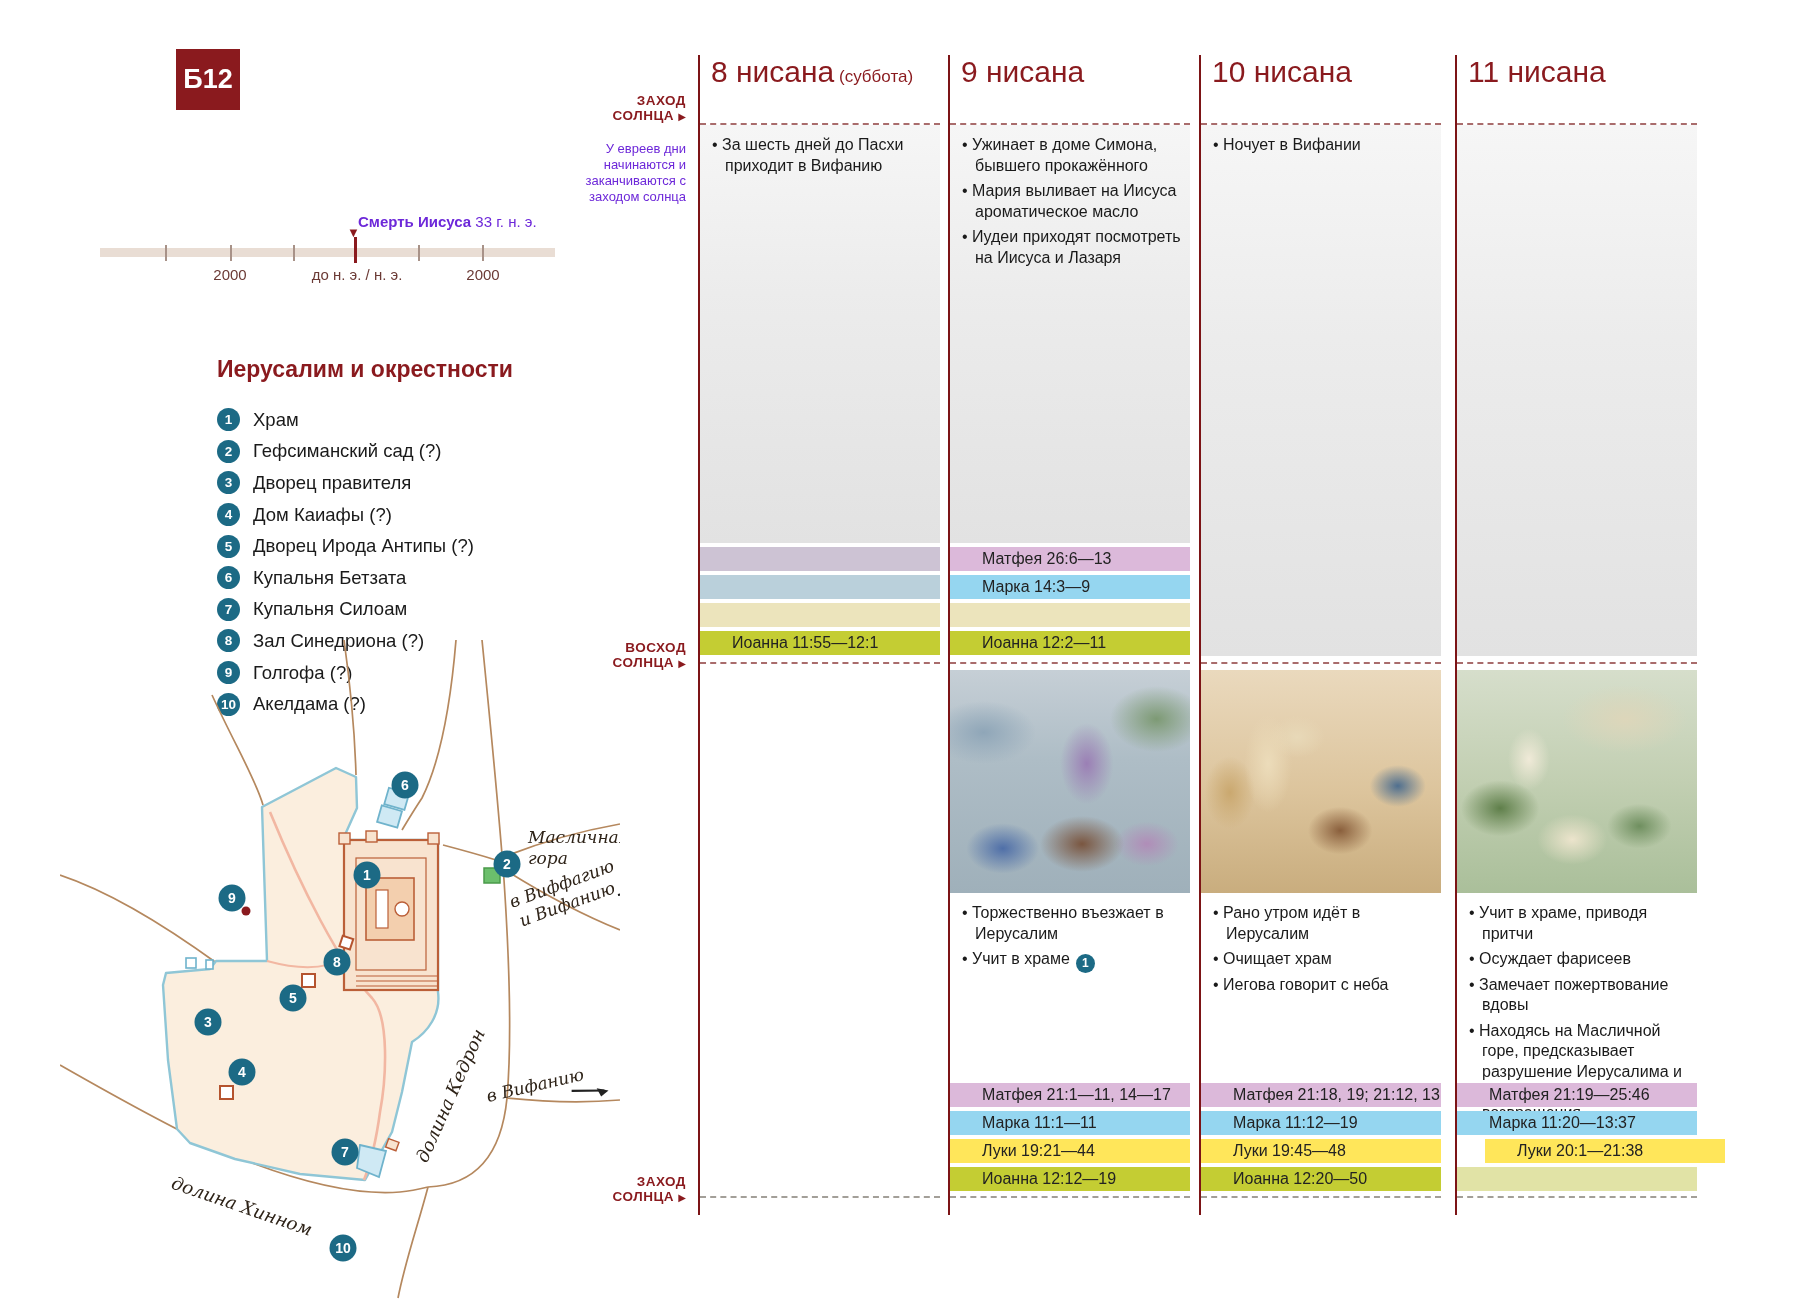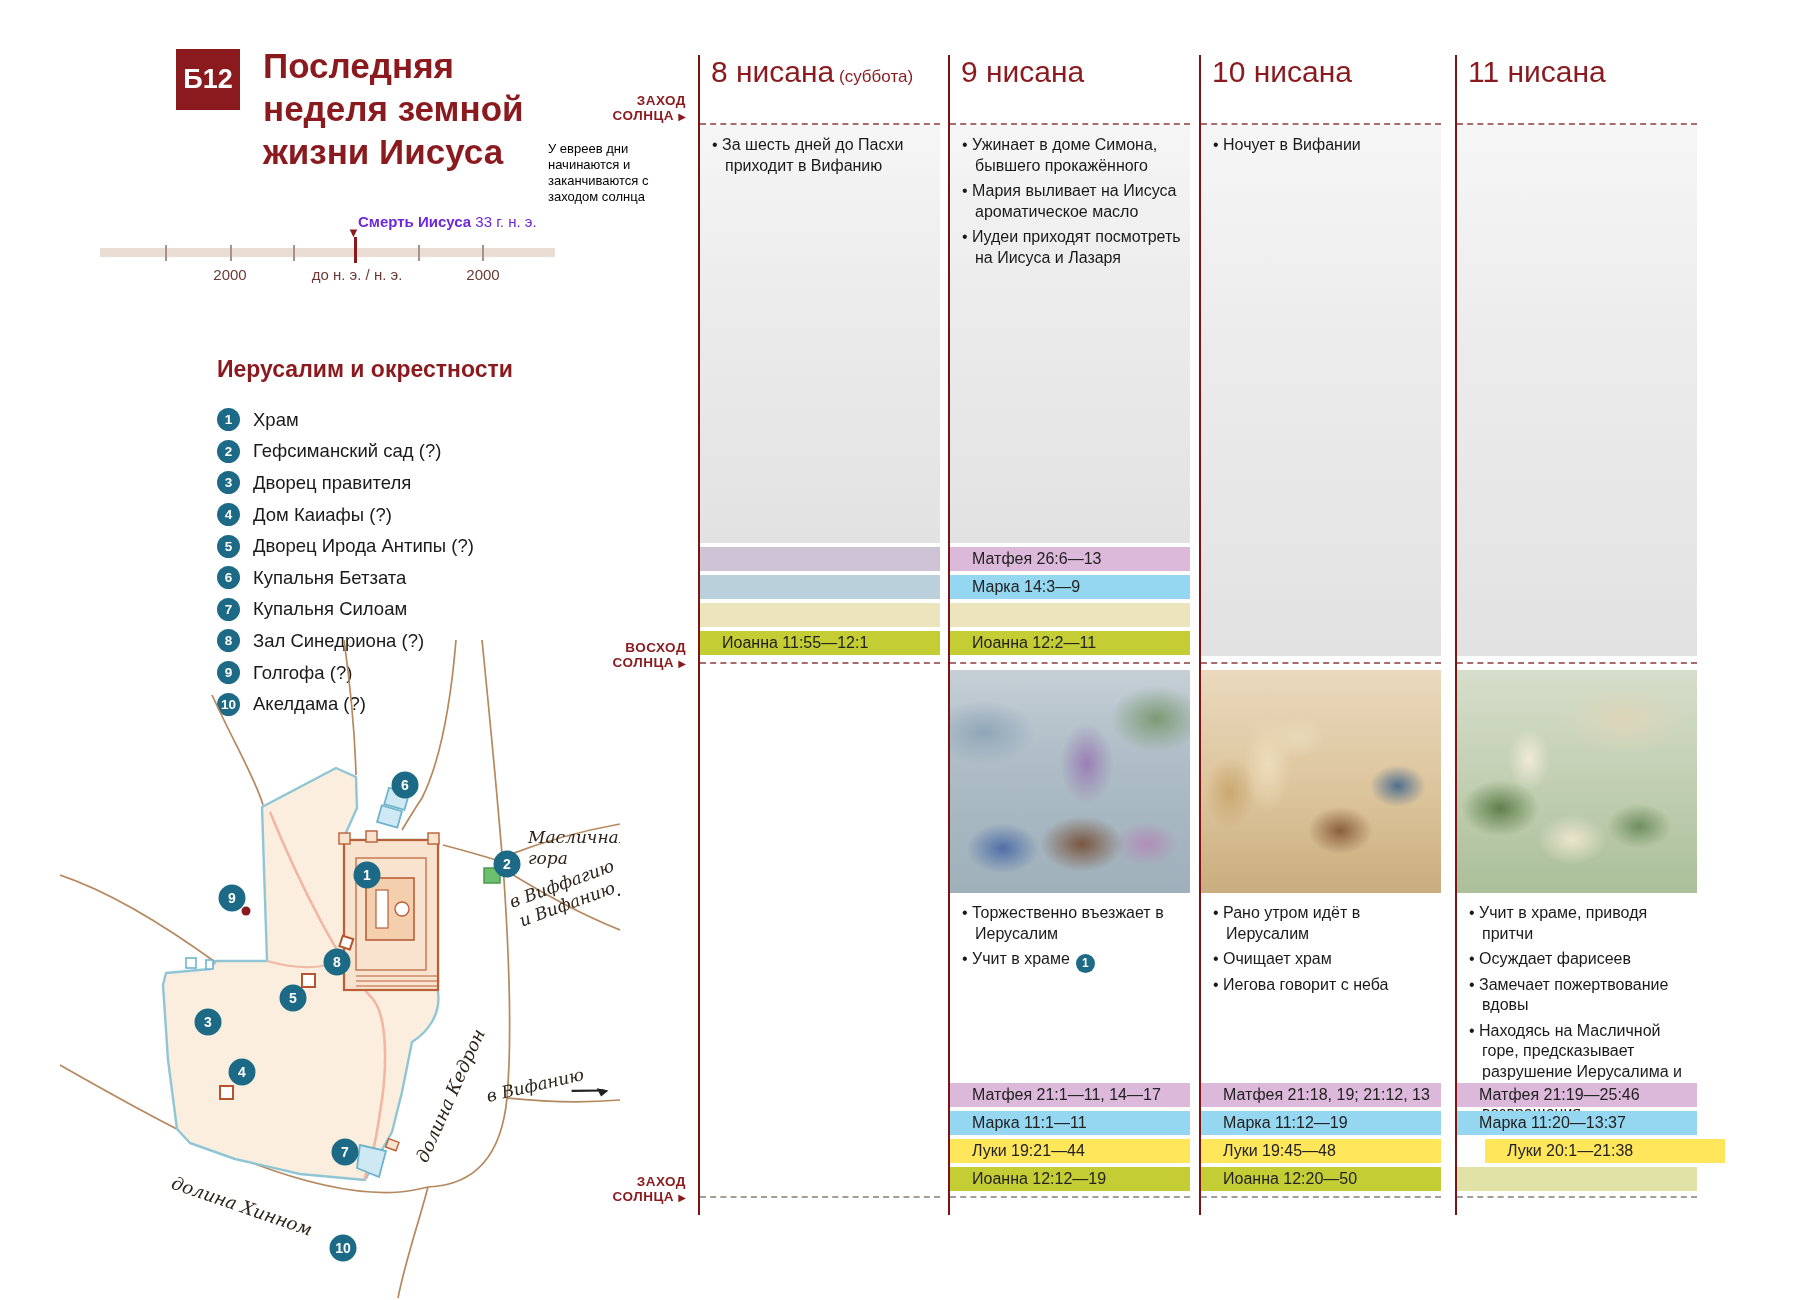--- a/index.html
+++ b/index.html
@@ -21,33 +21,33 @@
   .legend-head{position:absolute;left:217px;top:356px;font-size:23px;font-weight:600;color:#8a1a1e;}
   .legend{position:absolute;left:217px;top:404px;}
   .legend-item{display:flex;align-items:center;height:31.6px;}
   .lg-circle{width:23px;height:23px;border-radius:50%;background:#1c6a85;color:#fff;font-size:13.5px;font-weight:bold;
       display:flex;align-items:center;justify-content:center;flex:0 0 23px;}
   .lg-label{margin-left:13px;font-size:18.5px;}
   
   .sun-label{position:absolute;width:160px;left:526px;text-align:right;color:#8a1a1e;
       font-size:13.5px;font-weight:bold;letter-spacing:.5px;line-height:15px;}
   .sun-label .tri{font-size:10px;letter-spacing:0;}
-  .sun-note{position:absolute;left:548px;width:138px;text-align:left;color:#000000;
+  .sun-note{position:absolute;left:548px;width:138px;text-align:right;color:#6d28d9;
       font-size:13px;line-height:16px;font-weight:500;}
   
   .col-line{position:absolute;width:2px;background:#7c1416;}
   .col-header{position:absolute;font-size:30px;font-weight:500;color:#8a1a1e;white-space:nowrap;}
   .col-header .note{font-size:17px;font-weight:500;}
   .dash-red{position:absolute;border-top:2px dashed #a96c6c;height:0;}
   .dash-gray{position:absolute;border-top:2px dashed #a39f98;height:0;}
   .gray-box{position:absolute;background:linear-gradient(180deg,#f6f6f6 0%,#ececec 40%,#e2e2e2 100%);}
   .bullets{position:absolute;}
   .bullet{font-size:16px;line-height:20.5px;margin-bottom:5px;padding-left:13px;text-indent:-13px;}
   .band{position:absolute;height:24px;line-height:24px;font-size:16px;color:#222;}
-  .band span{padding-left:22px;}
+  .band span{padding-left:32px;}
   .b-matthew{background:#dcb9da;} .b-matthew.empty{background:#cdc3d4;}
   .b-mark{background:#95d6f0;}   .b-mark.empty{background:#bad0db;}
   .b-luke{background:#ffe65a;}   .b-luke.empty{background:#ece4bc;}
   .b-john{background:#c4cd33;}   .b-john.empty{background:#e1e3a6;}
   .tl-image{position:absolute;}
   .img-triumphal{background:
       radial-gradient(60px 40px at 55% 78%,#7a5640 0%,rgba(122,86,64,0) 70%),
       radial-gradient(38px 58px at 57% 42%,#9b7fb5 0%,rgba(155,127,181,0) 70%),
       radial-gradient(52px 36px at 22% 80%,#4f6fa8 0%,rgba(79,111,168,0) 70%),
       radial-gradient(46px 32px at 82% 78%,#b08db8 0%,rgba(176,141,184,0) 70%),
@@ -74,25 +74,20 @@
   
   .map-svg{position:absolute;left:60px;top:640px;}
   .map-label{font-family:"DejaVu Serif","Liberation Serif",serif;font-style:italic;fill:#2e2318;}
 </style>
 </head>
 <body>
 
 <div class="page">
 
   <div class="code-badge">Б12</div>
-  <div class="page-title">
-    <div>Последняя</div>
-    <div>неделя земной</div>
-    <div>жизни Иисуса</div>
-  </div>
 
   <div>
     <div class="tl-death"><b>Смерть Иисуса</b><span> 33 г. н. э.</span></div>
     <div class="tl-marker">▼</div>
     <div class="tl-bar"></div>
     <div class="tl-tick" style="left:165px"></div>
     <div class="tl-tick" style="left:230px"></div>
     <div class="tl-tick" style="left:293px"></div>
     <div class="tl-tick center" style="left:354px"></div>
     <div class="tl-tick" style="left:418px"></div>

